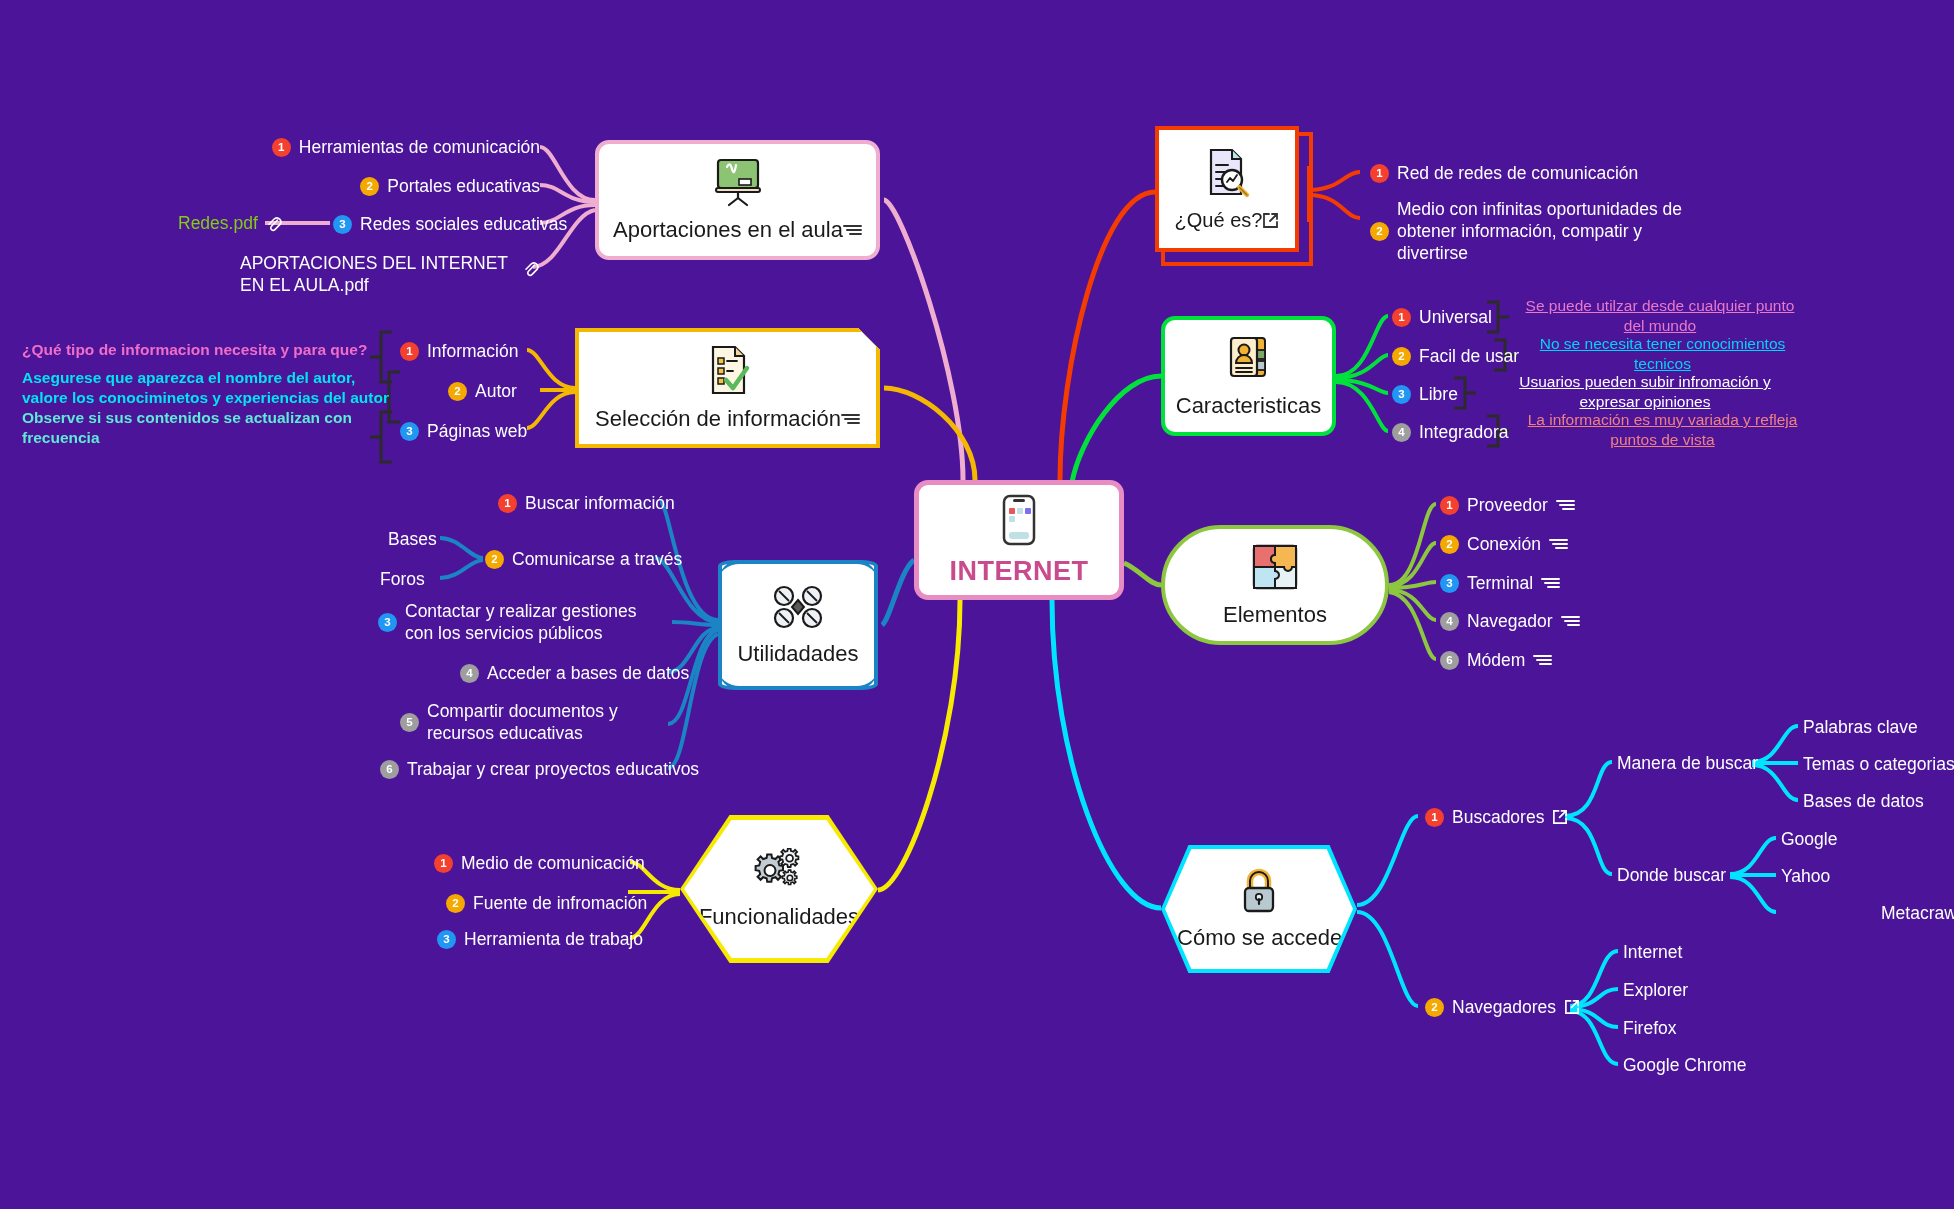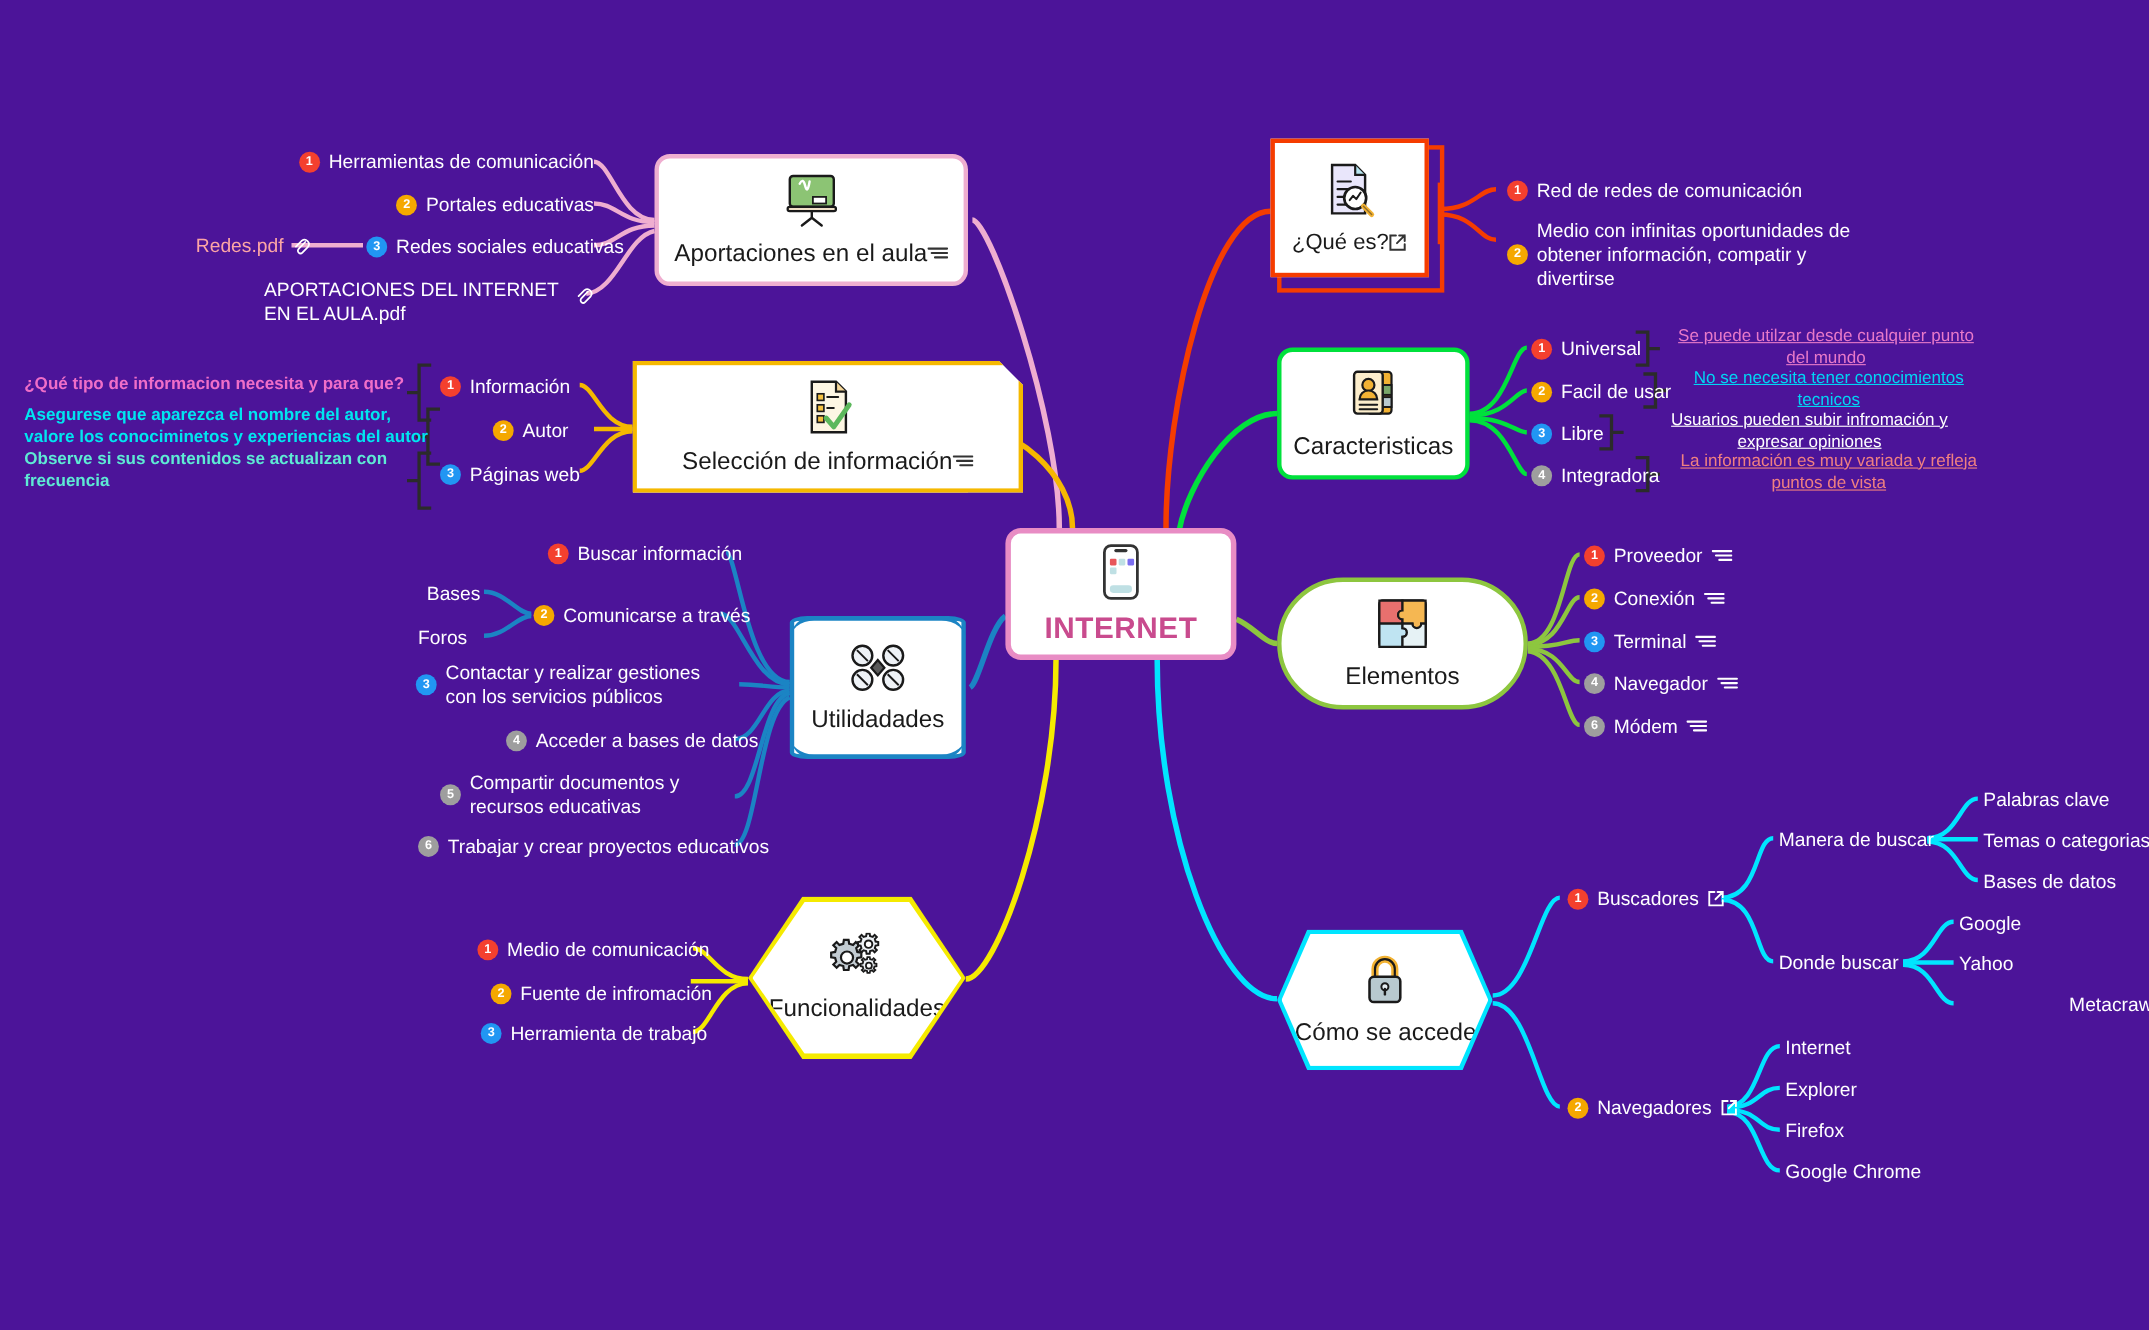--- a/index.html
+++ b/index.html
@@ -68,21 +68,21 @@
   
   #n-aportaciones {
     left: 595px; top: 140px;
     width: 285px; height: 120px;
     border: 4px solid #efaed0;
     border-radius: 14px;
   }
   
   #n-seleccion {
     left: 575px; top: 328px;
-    width: 355px; height: 120px;
+    width: 305px; height: 120px;
     border: 4px solid #f5b800;
     clip-path: polygon(0 0, calc(100% - 22px) 0, 100% 22px, 100% 100%, 0 100%);
   }
   #n-seleccion-bg {
     position: absolute;
     left: 575px; top: 328px;
     width: 305px; height: 120px;
     background: #f5b800;
     clip-path: polygon(0 0, calc(100% - 22px) 0, 100% 22px, 100% 100%, 0 100%);
   }
@@ -202,21 +202,21 @@
   }
   .plain.wrap { white-space: normal; }
   .noteicon {
     display: inline-flex;
     align-items: center;
     justify-content: center;
     flex: 0 0 auto;
   }
   .attach {
     position: absolute;
-    color: #fca5a5;
+    color: #84cc16;
     font-size: 17.5px;
     display: flex;
     align-items: center;
     gap: 8px;
   }
 </style>
 </head>
 <body>
 
 <div id="canvas">

